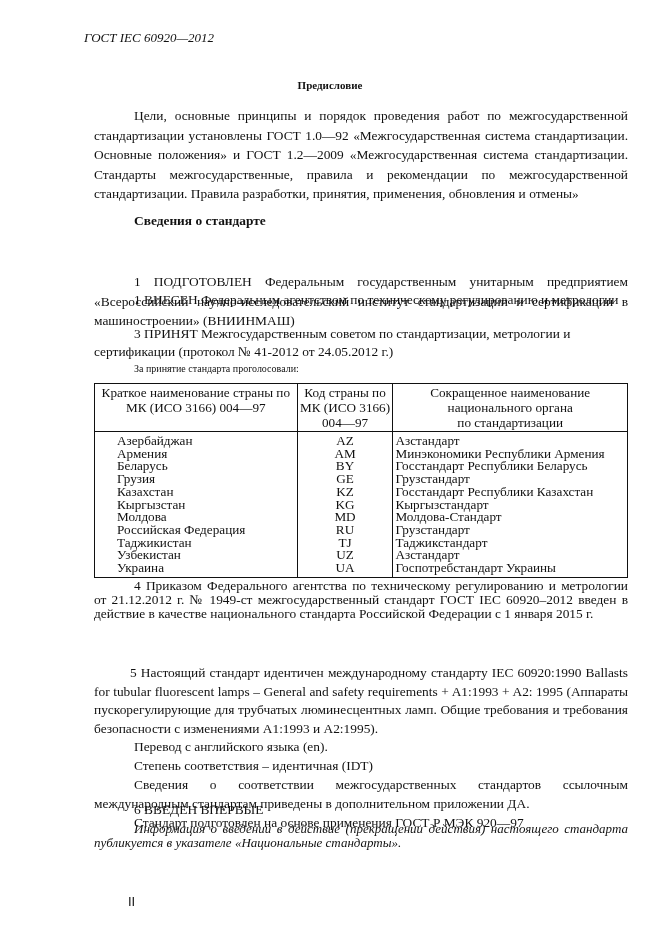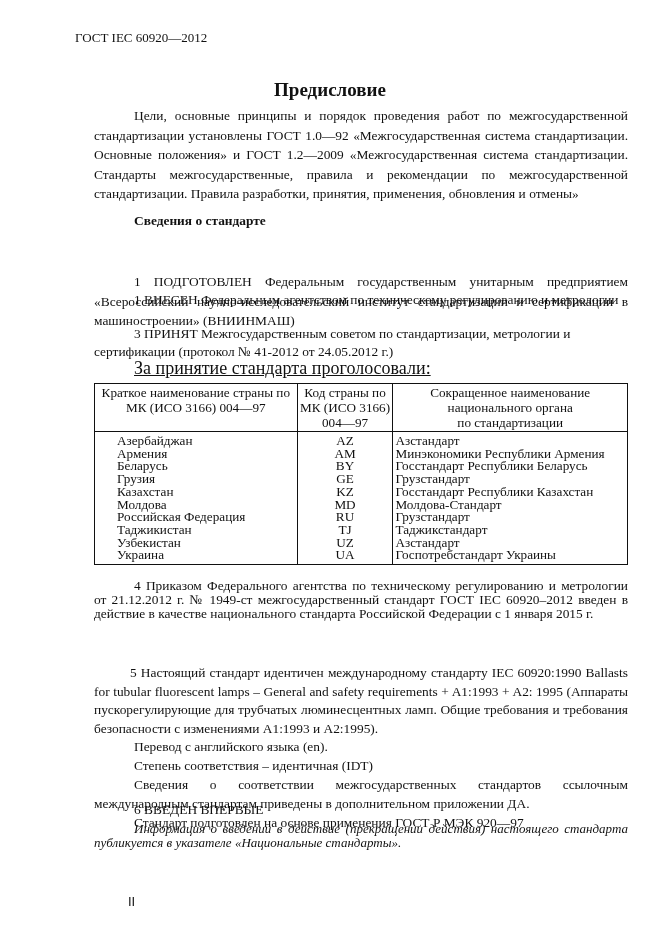--- a/index.html
+++ b/index.html
@@ -1,26 +1,26 @@
 <!DOCTYPE html>
 <html><head>
 <meta charset="utf-8">
 <style>
   html, body { margin: 0; padding: 0; background: #ffffff; }
   body {
     width: 661px; height: 936px; position: relative; overflow: hidden;
     font-family: "Liberation Serif", serif; color: #111111; font-size: 13.4px;
   }
   .abs { position: absolute; }
-  .runhead { left: 75px; top: 30px; font-size: 13px; }
-  .title { left: 0; width: 595px; top: 79px; text-align: center; font-weight: bold; font-size: 19px; padding-left: 65px; box-sizing: border-box; }
+  .runhead { left: 84px; top: 30px; font-size: 13px; font-style: italic; }
+  .title { left: 0; width: 595px; top: 79px; text-align: center; font-weight: bold; font-size: 11px; padding-left: 65px; box-sizing: border-box; }
   .para { left: 94px; width: 534px; line-height: 19.5px; text-align: justify; }
   .para .ind { display: inline-block; width: 40px; }
   .bold { font-weight: bold; }
-  .small { font-size: 18px; text-decoration: underline; }
+  .small { font-size: 10px; }
   table.votes {
     position: absolute; left: 94px; top: 383px; width: 534px;
     border-collapse: collapse; font-size: 13.2px;
   }
   table.votes th, table.votes td { border-left: 1.5px solid #111; border-right: 1.5px solid #111; padding: 0; }
   table.votes th {
     font-weight: normal; text-align: center; vertical-align: top;
     line-height: 15px; padding-top: 1px; padding-bottom: 1px;
     border-top: 1.5px solid #111; border-bottom: 1.5px solid #111;
   }
@@ -98,20 +98,25 @@
         <td class="c1">Грузия</td>
         <td class="c2">GE</td>
         <td class="c3">Грузстандарт</td>
       </tr>
     <tr>
         <td class="c1">Казахстан</td>
         <td class="c2">KZ</td>
         <td class="c3">Госстандарт Республики Казахстан</td>
       </tr>
     <tr>
+        <td class="c1">Кыргызстан</td>
+        <td class="c2">KG</td>
+        <td class="c3">Кыргызстандарт</td>
+      </tr>
+    <tr>
         <td class="c1">Молдова</td>
         <td class="c2">MD</td>
         <td class="c3">Молдова-Стандарт</td>
       </tr>
     <tr>
         <td class="c1">Российская Федерация</td>
         <td class="c2">RU</td>
         <td class="c3">Грузстандарт</td>
       </tr>
     <tr>

